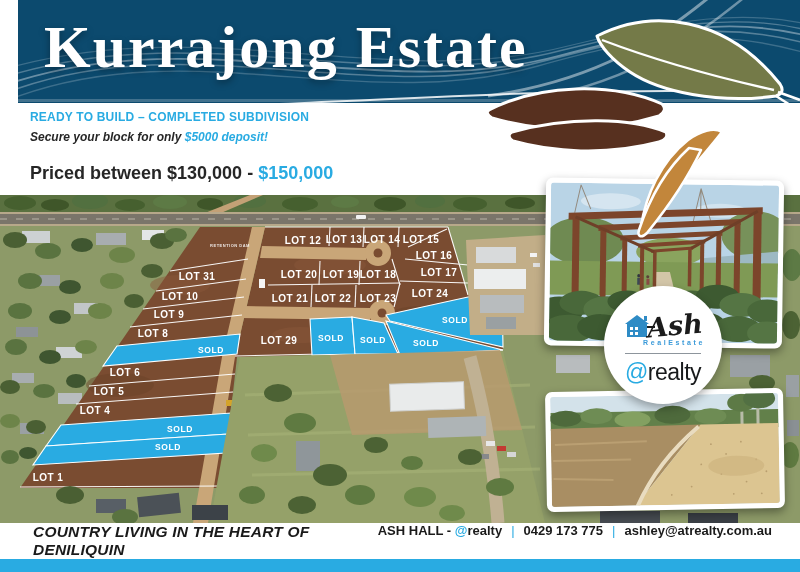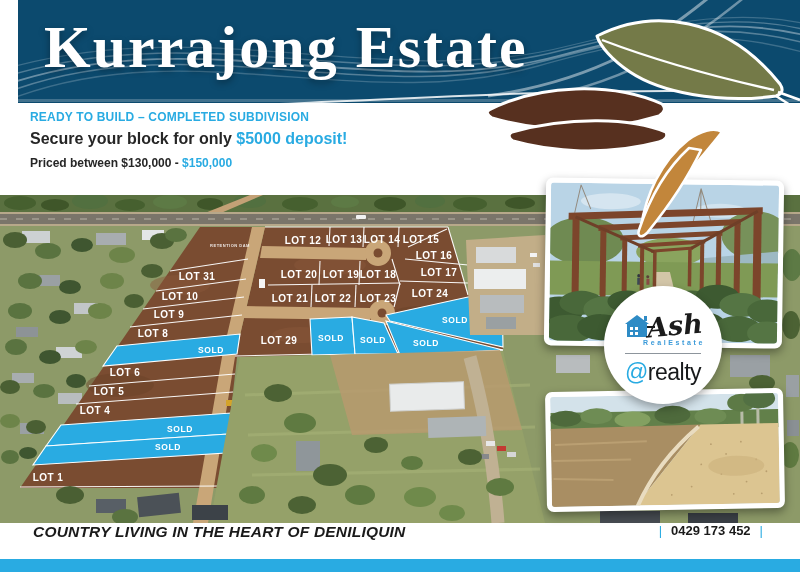--- a/index.html
+++ b/index.html
@@ -7,22 +7,22 @@
         font-family:"Liberation Sans",sans-serif;}
   
   .header{position:absolute;left:18px;top:0;width:800px;height:103px;background:#0c4a6e;z-index:1;}
   .header svg{position:absolute;left:0;top:0;}
   .title{position:absolute;left:26px;top:14px;font-family:"Liberation Serif","DejaVu Serif",serif;
          font-weight:bold;font-size:60px;line-height:1.1;color:#ffffff;letter-spacing:2px;
          text-shadow:0 3px 7px rgba(0,0,0,.35);white-space:nowrap;z-index:2;}
   
   .intro{position:absolute;left:30px;top:111px;z-index:3;line-height:1;}
   .intro .l1{color:#29abe2;font-weight:800;font-size:12px;letter-spacing:.2px;margin-bottom:8px;}
-  .intro .l2{font-size:16px;font-weight:800;color:#262626;margin-bottom:10px;}
-  .intro .l3{font-size:12px;font-weight:800;color:#262626;}
+  .intro .l2{font-size:12px;font-weight:800;font-style:italic;color:#262626;margin-bottom:21px;}
+  .intro .l3{font-size:18px;font-weight:800;color:#262626;}
   .blue{color:#29abe2;}
   
   .mapwrap{position:absolute;left:0;top:195px;width:800px;height:328px;z-index:1;}
   .lot{font:bold 10px "Liberation Sans",sans-serif;fill:#fff;letter-spacing:.4px;text-anchor:middle;}
   .soldtxt{font:bold 8.5px "Liberation Sans",sans-serif;fill:#fff;letter-spacing:.6px;text-anchor:middle;}
   .retention{font:bold 4px "Liberation Sans",sans-serif;fill:#fff;letter-spacing:.5px;text-anchor:middle;opacity:.85;}
   
   .photo{position:absolute;background:#fff;border-radius:7px;box-shadow:0 4px 10px rgba(0,0,0,.38);
          padding:5px;z-index:4;}
   .photo svg{display:block;border-radius:3px;}
@@ -429,20 +429,22 @@
     </g>
     <g>
       <path d="M722 132 C 700 160 668 196 641 226 C 646 196 660 162 688 140 C 700 131 714 127 722 132 Z" fill="#c2863b" stroke="#ffffff" stroke-width="2.6" stroke-linejoin="round"></path>
       <path d="M701 150 C 687 180 664 212 647 233 C 641 239 637 236 639 230 C 649 200 665 170 689 148 Z" fill="#c2863b" stroke="#ffffff" stroke-width="2.6" stroke-linejoin="round"></path>
     </g>
   </svg>
 
   <div class="footer">
     <div class="tagline">COUNTRY LIVING IN THE HEART OF DENILIQUIN</div>
     <div class="contact">
+      <span><span>ASH HALL - </span><span class="blue">@</span><span>realty</span></span>
       <span class="sep">|</span>
-      <span>0429 173 452</span>
+      <span>0429 173 775</span>
       <span class="sep">|</span>
+      <span>ashley@atrealty.com.au</span>
     </div>
   </div>
   <div class="bluebar"></div>
 
 </div>
 
 </body></html>

